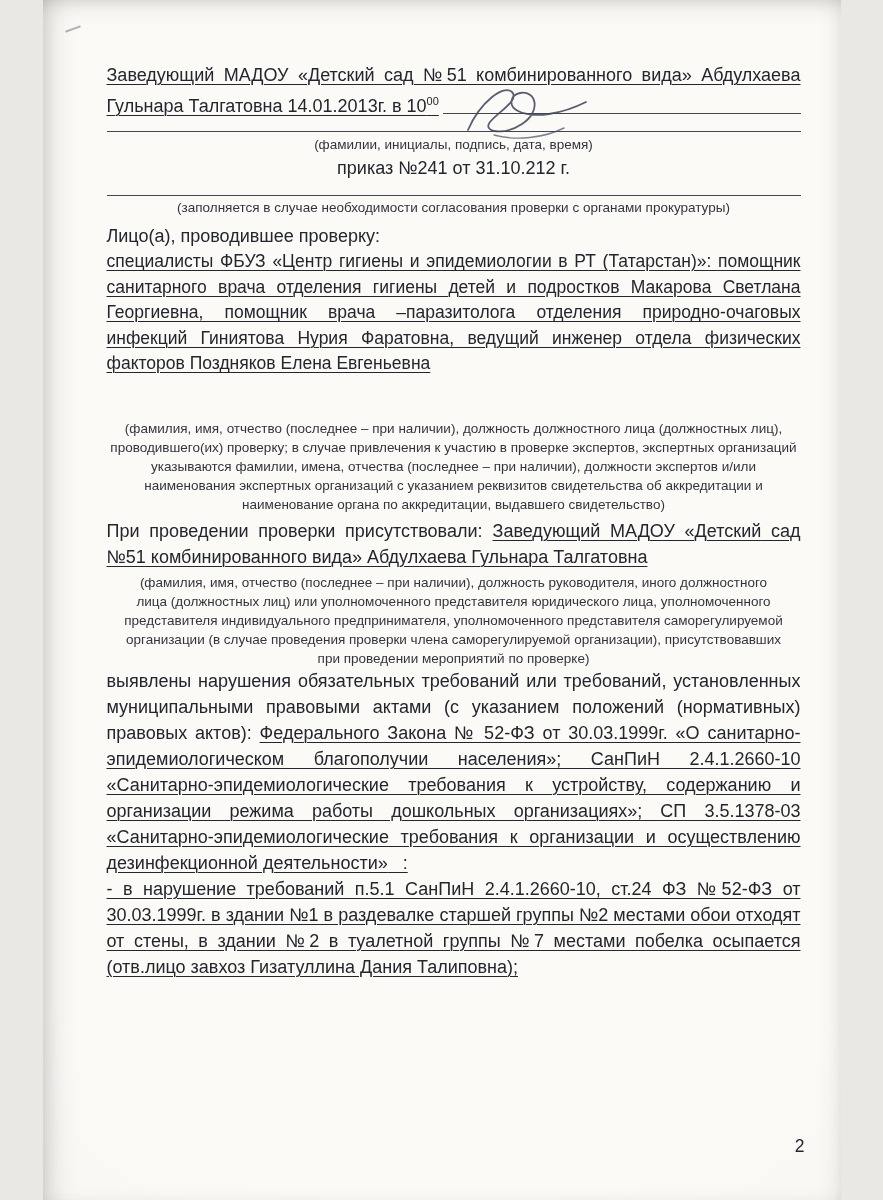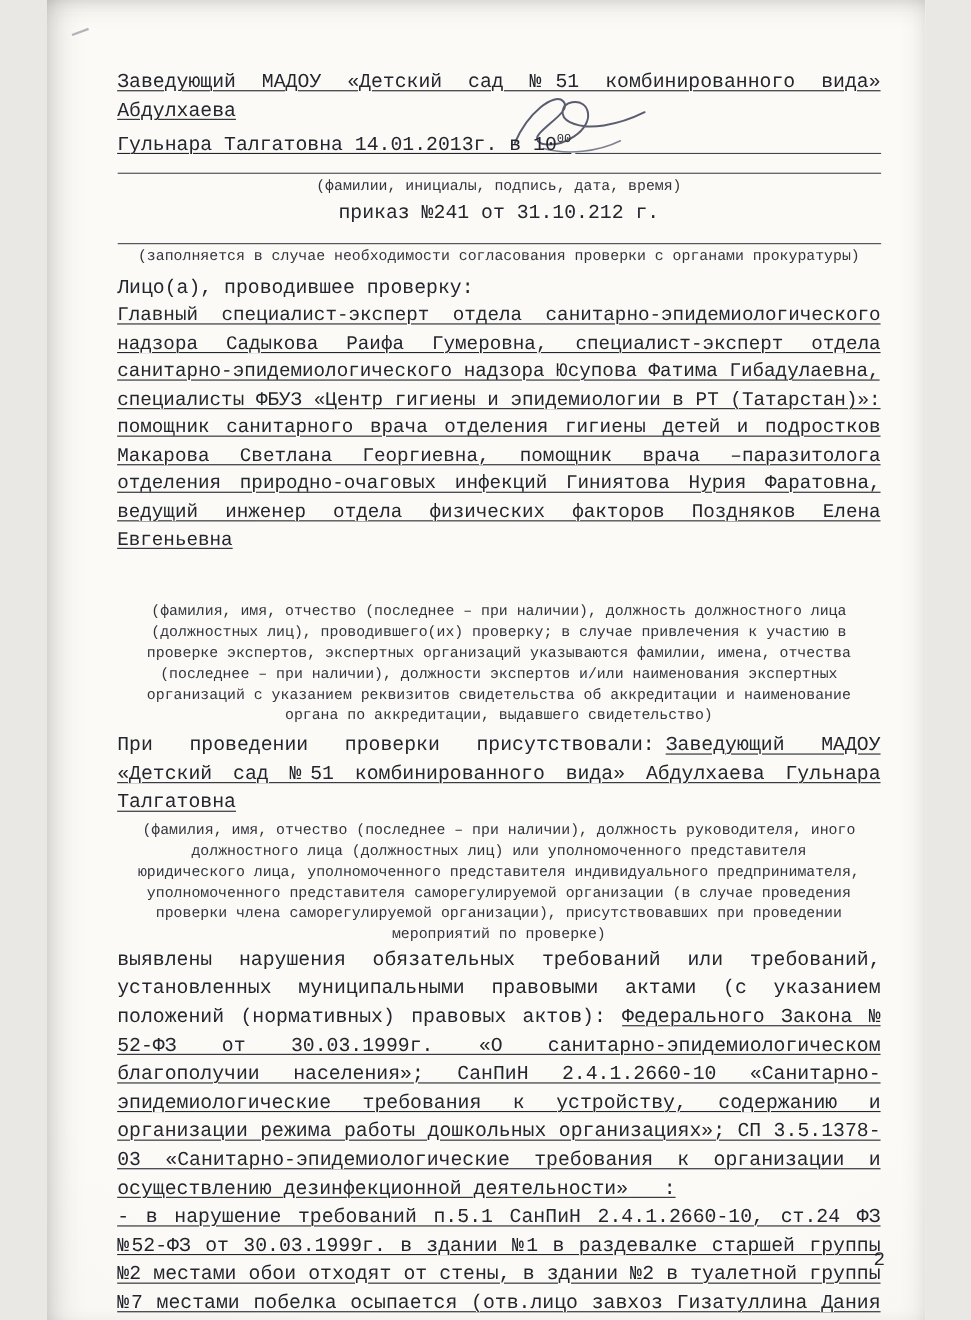--- a/index.html
+++ b/index.html
@@ -6,21 +6,21 @@
   .page {
     position:relative;
     width:798px; height:1200px;
     margin:0 auto;
     overflow:hidden;
     color:#24262d;
     background: radial-gradient(130% 105% at 50% 42%, #fbfaf7 55%, #f2f1ed 92%, #ecebe7 100%), #f8f7f4;
     box-shadow: inset 22px 0 32px -24px rgba(60,60,60,.38),
                 inset -14px 0 26px -20px rgba(60,60,60,.25),
                 inset 0 18px 28px -22px rgba(60,60,60,.30);
-    font-family:Liberation Mono, monospace;
+    font-family:Liberation Sans, sans-serif;
   }
   .content { position:absolute; left:64px; right:40px; top:62px; }
   p { margin:0; }
   .t18 { font-size:18px; line-height:26px; }
   .t17 { font-size:17.5px; line-height:25.5px; }
   .u { text-decoration:underline; text-underline-offset:3px; text-decoration-thickness:1.2px; }
   .jst { text-align:justify; }
   .jst-all { text-align:justify; text-align-last:justify; }
   .caption { font-size:13.5px; line-height:19px; text-align:center; color:#33353d; margin:0 auto; }
   .line2-row { display:flex; align-items:flex-end; }
@@ -60,21 +60,20 @@
 
     <p class="caption">(фамилии, инициалы, подпись, дата, время)</p>
 
 
     <div class="order-line t18"><span>приказ №241 от 31.10.212 г.</span></div>
 
     <p class="caption" style="margin-top:2px;">(заполняется в случае необходимости согласования проверки с органами прокуратуры)</p>
 
     <p class="t18" style="margin-top:6px;">Лицо(а), проводившее проверку:</p>
 
-    <p class="t17 jst u">Главный специалист-эксперт отдела санитарно-эпидемиологического надзора Садыкова Раифа Гумеровна, специалист-эксперт отдела санитарно-эпидемиологического надзора Юсупова Фатима Гибадулаевна,</p>
 
     <p class="t17 jst u">специалисты ФБУЗ «Центр гигиены и эпидемиологии в РТ (Татарстан)»: помощник санитарного врача отделения гигиены детей и подростков Макарова Светлана Георгиевна, помощник врача –паразитолога отделения природно-очаговых инфекций Гиниятова Нурия Фаратовна, ведущий инженер отдела физических факторов Поздняков Елена Евгеньевна</p>
 
     <div class="spacer-gap"></div>
 
     <p class="caption" style="max-width:742px;">(фамилия, имя, отчество (последнее – при наличии), должность должностного лица (должностных лиц), проводившего(их) проверку; в случае привлечения к участию в проверке экспертов, экспертных организаций указываются фамилии, имена, отчества (последнее – при наличии), должности экспертов и/или наименования экспертных организаций с указанием реквизитов свидетельства об аккредитации и наименование органа по аккредитации, выдавшего свидетельство)</p>
 
     <p class="t18 jst" style="margin-top:4px;"><span>При проведении проверки присутствовали:</span><span class="val-spacer"></span><span class="u">Заведующий МАДОУ «Детский сад №51 комбинированного вида» Абдулхаева Гульнара Талгатовна</span></p>
 
     <p class="caption" style="max-width:660px; margin-top:3px;">(фамилия, имя, отчество (последнее – при наличии), должность руководителя, иного должностного лица (должностных лиц) или уполномоченного представителя юридического лица, уполномоченного представителя индивидуального предпринимателя, уполномоченного представителя саморегулируемой организации (в случае проведения проверки члена саморегулируемой организации), присутствовавших при проведении мероприятий по проверке)</p>

